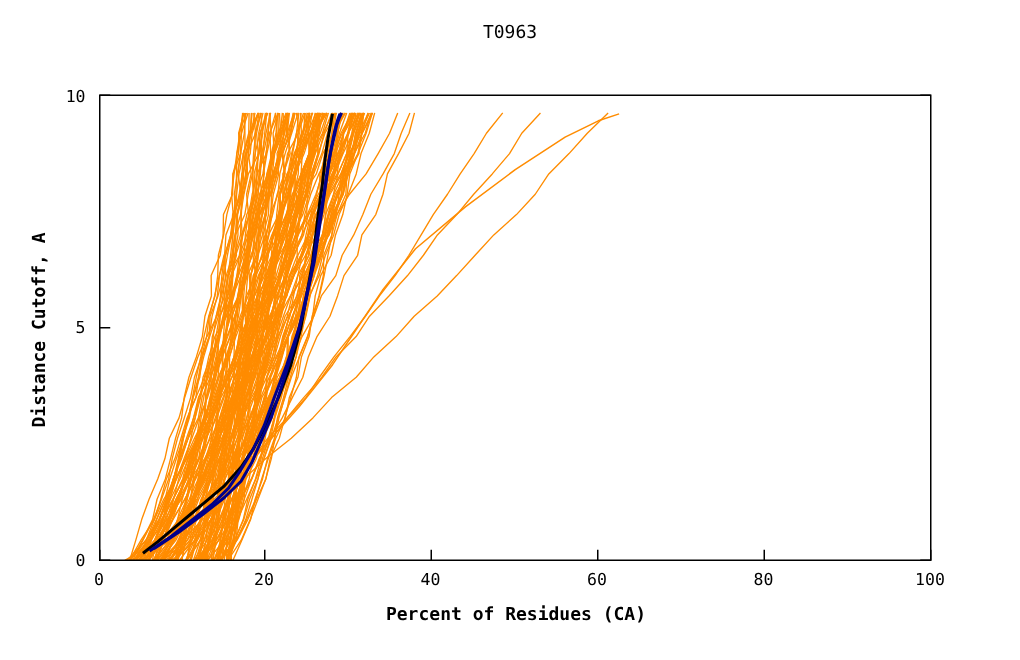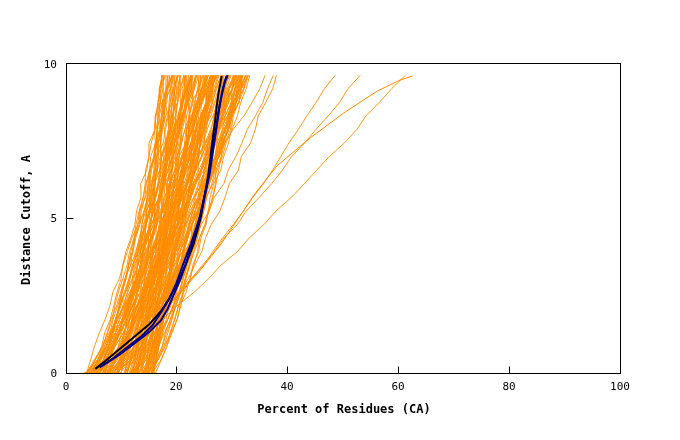--- a/index.html
+++ b/index.html
@@ -8,20 +8,21 @@
   #title{position:absolute;left:0;top:14px;width:680px;text-align:center;font-size:12px;color:#000;font-family:"DejaVu Sans Mono","Liberation Mono",monospace;letter-spacing:0px;}
   #plot-svg{position:absolute;left:0;top:0;}
   .axis-label{font-size:12px;fill:#000;font-family:"DejaVu Sans Mono","Liberation Mono",monospace;font-weight:bold;}
   .tick-label{font-size:11px;fill:#000;font-family:"DejaVu Sans Mono","Liberation Mono",monospace;}
 </style>
 </head>
 <body>
 
 <div id="stage">
 
+  <div id="title">T0963</div>
 
   <svg id="plot-svg" width="680" height="440">
 
     <text class="axis-label" x="30" y="220" text-anchor="middle" transform="rotate(-90 30 220)">Distance Cutoff, A</text>
     <text class="axis-label" x="344" y="413" text-anchor="middle">Percent of Residues (CA)</text>
 
     <text class="tick-label" x="66" y="390" text-anchor="middle">0</text>
     <text class="tick-label" x="176" y="390" text-anchor="middle">20</text>
     <text class="tick-label" x="287" y="390" text-anchor="middle">40</text>
     <text class="tick-label" x="398" y="390" text-anchor="middle">60</text>

